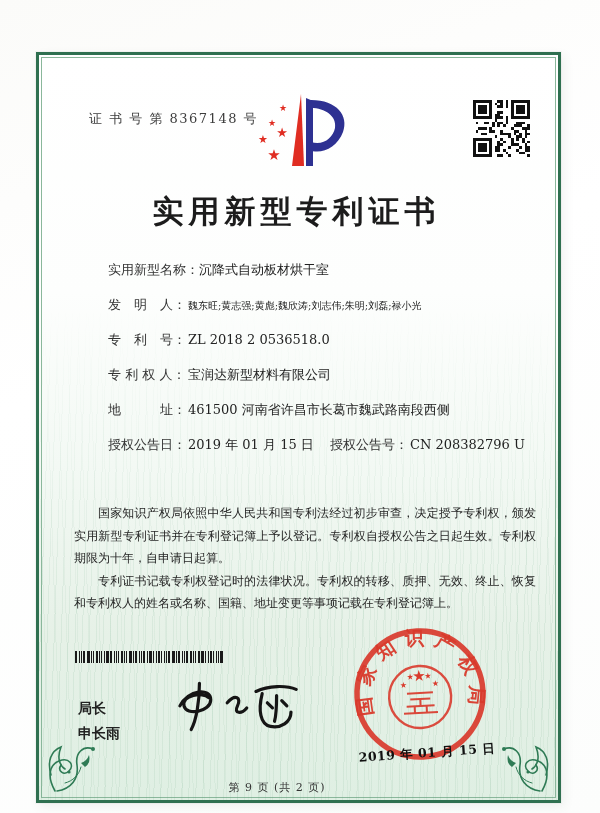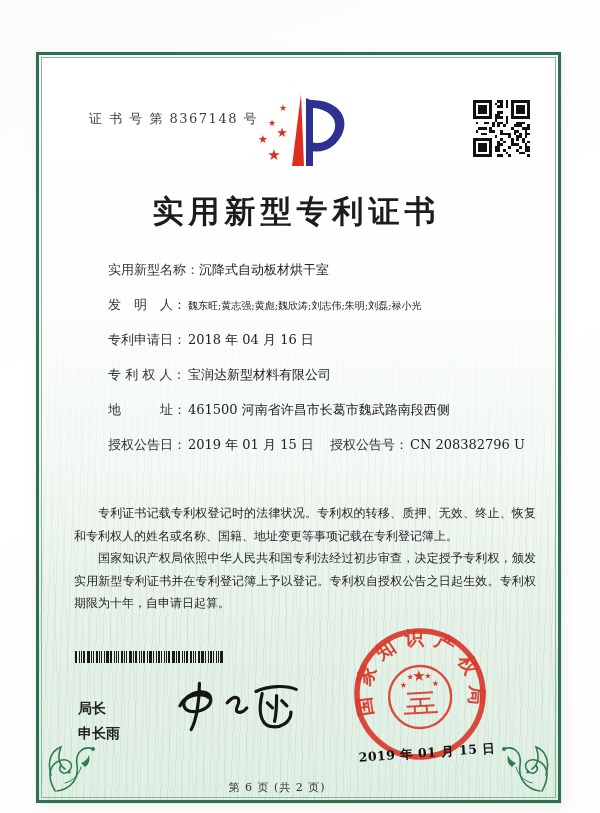--- a/index.html
+++ b/index.html
@@ -192,37 +192,37 @@
   <h1 class="title">实用新型专利证书</h1>
 
   <div class="fields">
     <div class="frow">
       <span class="flabel">实用新型名称：</span><span class="fvalue">沉降式自动板材烘干室</span>
     </div>
     <div class="frow inventors">
       <span class="flabel">发　明　人：</span><span class="fvalue">魏东旺;黄志强;黄彪;魏欣涛;刘志伟;朱明;刘磊;禄小光</span>
     </div>
     <div class="frow">
-      <span class="flabel">专利申请日：</span><span class="fvalue">2018 年 04 月 16 日</span>
+      <span class="flabel">专　利　号：</span><span class="fvalue">ZL 2018 2 0536518.0</span>
     </div>
     <div class="frow">
       <span class="flabel">专 利 权 人：</span><span class="fvalue">宝润达新型材料有限公司</span>
     </div>
     <div class="frow">
       <span class="flabel">地　　　址：</span><span class="fvalue">461500 河南省许昌市长葛市魏武路南段西侧</span>
     </div>
     <div class="frow">
       <span class="flabel">授权公告日：</span><span class="fvalue">2019 年 01 月 15 日</span>
       <span class="second"><span class="flabel">授权公告号：</span><span class="fvalue">CN 208382796 U</span></span>
     </div>
   </div>
 
   <div class="body-text">
+    <p>国家知识产权局依照中华人民共和国专利法经过初步审查，决定授予专利权，颁发实用新型专利证书并在专利登记簿上予以登记。专利权自授权公告之日起生效。专利权期限为十年，自申请日起算。</p>
     <p>专利证书记载专利权登记时的法律状况。专利权的转移、质押、无效、终止、恢复和专利权人的姓名或名称、国籍、地址变更等事项记载在专利登记簿上。</p>
-    <p>国家知识产权局依照中华人民共和国专利法经过初步审查，决定授予专利权，颁发实用新型专利证书并在专利登记簿上予以登记。专利权自授权公告之日起生效。专利权期限为十年，自申请日起算。</p>
   </div>
 
   <svg class="barcode" id="barcode-svg" viewBox="0 0 152 12" preserveAspectRatio="none">
       <rect x="0" y="0" width="2" height="12" fill="#1a1a1a"></rect>
       <rect x="4" y="0" width="1" height="12" fill="#1a1a1a"></rect>
       <rect x="6" y="0" width="1" height="12" fill="#1a1a1a"></rect>
       <rect x="8" y="0" width="2" height="12" fill="#1a1a1a"></rect>
       <rect x="12" y="0" width="3" height="12" fill="#1a1a1a"></rect>
       <rect x="16" y="0" width="1" height="12" fill="#1a1a1a"></rect>
       <rect x="18" y="0" width="1" height="12" fill="#1a1a1a"></rect>
@@ -309,21 +309,21 @@
         <path d="M52,88 h34"></path>
         <path d="M63,81 v7"></path>
         <path d="M75,81 v7"></path>
         <path d="M69,74 v7"></path>
       </g>
     </g>
   </svg>
 
   <div class="seal-date">2019 年 01 月 15 日</div>
 
-  <div class="footer">第 6 页 (共 2 页)</div>
+  <div class="footer">第 9 页 (共 2 页)</div>
 
   <svg class="orn orn-l" viewBox="0 0 62 74" fill="none" stroke="#2f7b55" stroke-width="1.6" stroke-linecap="round">
     <path d="M10,72 C2,58 4,46 14,42 C24,38 30,46 24,52 C19,57 12,52 16,46"></path>
     <path d="M12,72 C26,70 34,60 32,46 C30,34 38,26 48,30"></path>
     <path d="M6,56 C2,42 6,32 16,28 C12,38 14,46 20,50"></path>
     <path d="M20,64 C28,62 34,56 36,48" stroke-width="1"></path>
     <path d="M36,44 q6,-2 8,-8 q2,8 -4,12 z" fill="#2f7b55" stroke="none"></path>
     <circle cx="48" cy="30" r="2" fill="#2f7b55" stroke="none"></circle>
     <circle cx="24" cy="53" r="1.6" fill="#2f7b55" stroke="none"></circle>
   </svg>

